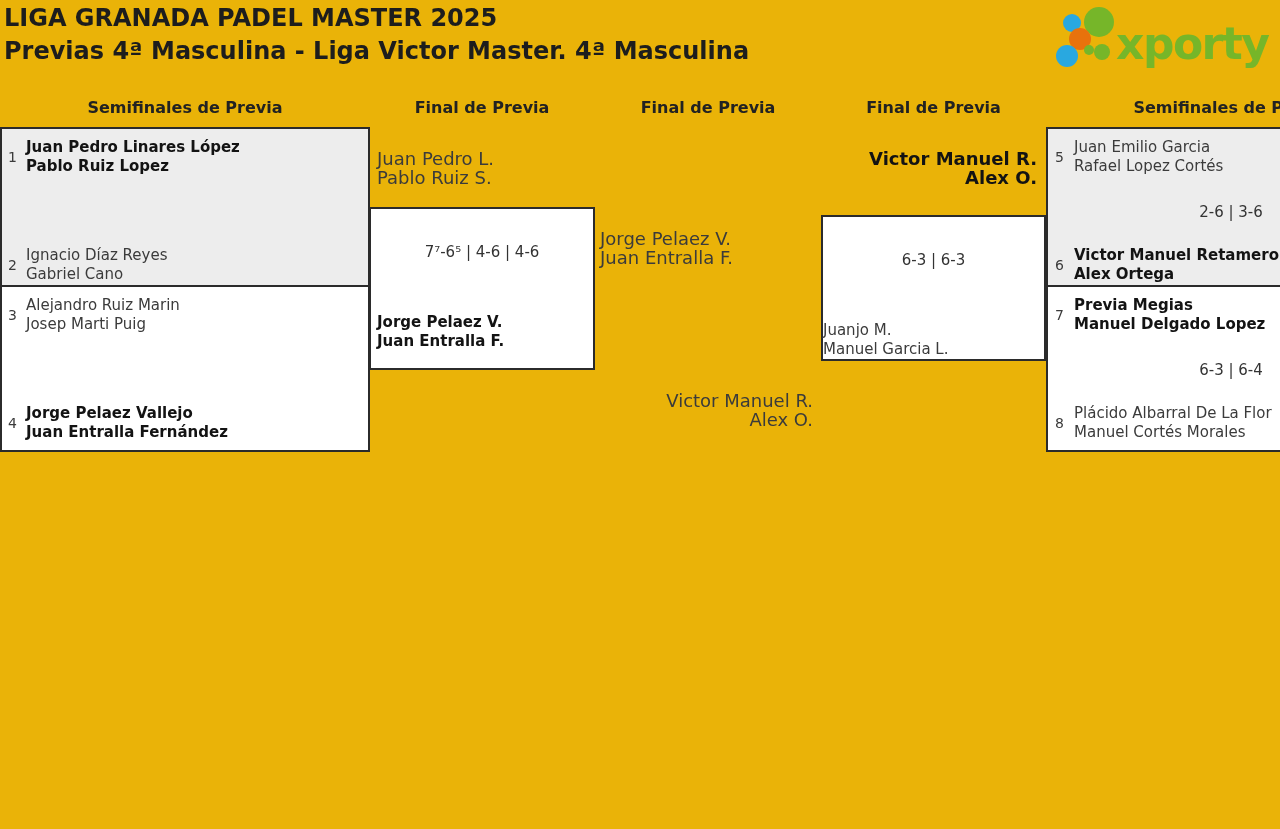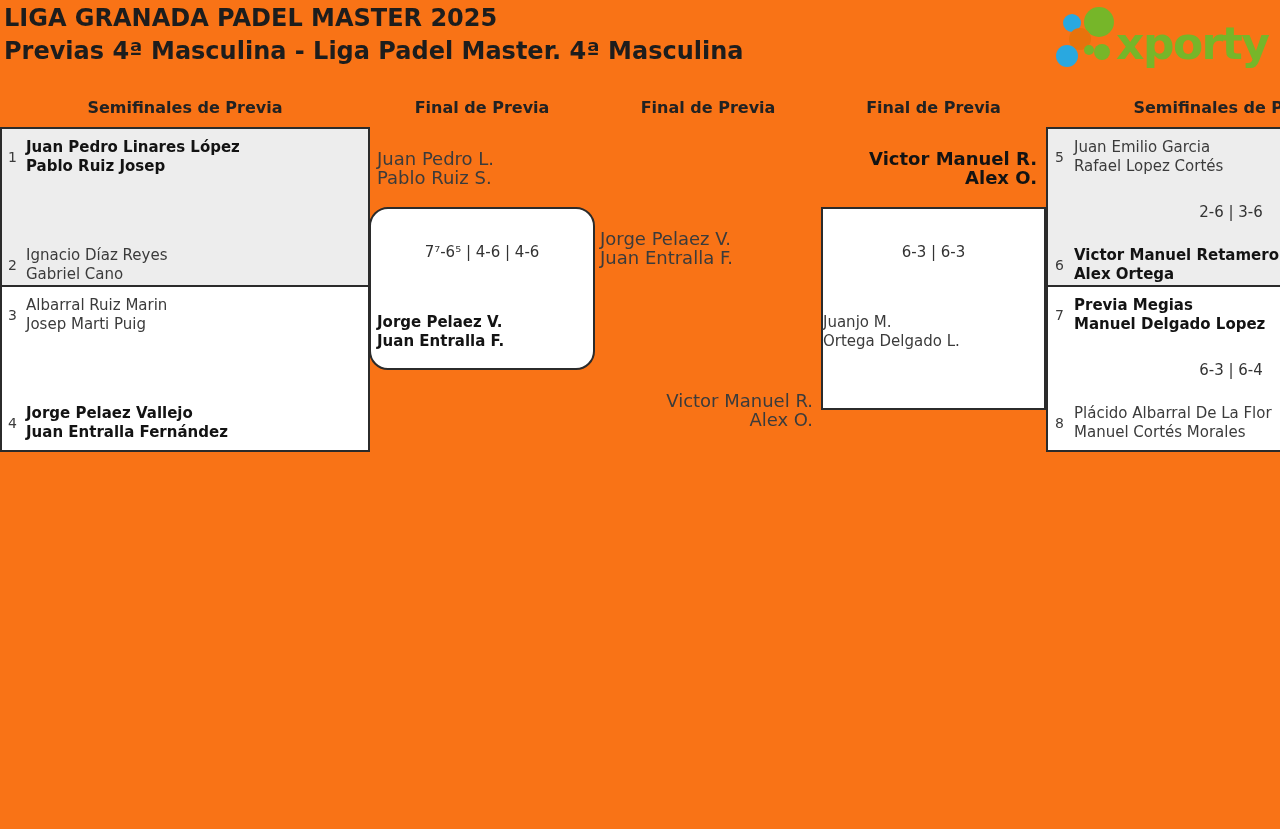--- a/index.html
+++ b/index.html
@@ -1,18 +1,18 @@
 <!DOCTYPE html>
 <html><head>
 <meta charset="utf-8">
 <style>
   html,body { margin:0; padding:0; background:#fff; }
   .page {
     position:relative; width:1280px; height:829px; overflow:hidden;
-    background:#f97316; font-family:"DejaVu Sans","Liberation Sans",sans-serif;
+    background:#eab308; font-family:"DejaVu Sans","Liberation Sans",sans-serif;
     color:#3b3b3b;
   }
   
   .hdr { position:absolute; left:4px; top:2px; line-height:33px;
          font-size:24px; font-weight:700; color:#1d1d1d; white-space:nowrap; }
   .logo-svg { position:absolute; left:1050px; top:6px; }
 
   
   .col-header { position:absolute; top:98px; font-size:16px; color:#222;
                 text-align:center; white-space:nowrap;font-weight:bold; }
@@ -21,22 +21,22 @@
   .ch3 { left:595px;  width:226px; }
   .ch4 { left:821px;  width:225px; }
   .ch5 { left:1046px; width:370px; }
 
   
   .card { position:absolute; box-sizing:border-box; border:2px solid #2b2b2b; background:#fff; }
   .card.gray { background:#ededed; }
   .card.no-top { border-top:none; }
   .sfL1 { left:0;      top:127px; width:370px; height:160px; }
   .sfL2 { left:0;      top:287px; width:370px; height:165px; }
-  .finL { left:369px;  top:207px; width:226px; height:163px;border-radius:19px; }
-  .finR { left:821px;  top:207px; width:225px; height:203px; }
+  .finL { left:369px;  top:207px; width:226px; height:163px; }
+  .finR { left:821px;  top:215px; width:225px; height:146px; }
   .sfR1 { left:1046px; top:127px; width:370px; height:160px; }
   .sfR2 { left:1046px; top:287px; width:370px; height:165px; }
 
   
   .trow { position:absolute; display:flex; align-items:center; left:6px; }
   .trow.t1 { top:9px; }
   .trow.t2 { top:117px; }
   .seed { width:18px; font-size:14px; color:#3b3b3b; flex:none; }
   .sfR1 .trow, .sfR2 .trow { left:7px; }
   .sfR1 .seed, .sfR2 .seed { width:19px; }
@@ -60,21 +60,21 @@
   .ft-ctr-left { left:600px; top:229px; }
   .ft-ctr-right { left:595px; width:218px; text-align:right; top:391px; }
 </style>
 </head>
 <body>
 
 <div class="page">
 
   <div class="hdr">
     <div>LIGA GRANADA PADEL MASTER 2025</div>
-    <div>Previas 4ª Masculina - Liga Padel Master. 4ª Masculina</div>
+    <div>Previas 4ª Masculina - Liga Victor Master. 4ª Masculina</div>
   </div>
 
   <svg class="logo-svg" width="230" height="64" viewBox="0 0 230 64">
     <g>
       <circle cx="22" cy="17" r="9" fill="#29a8e0"></circle>
       <circle cx="49" cy="16" r="15" fill="#76b629"></circle>
       <circle cx="30" cy="33" r="11" fill="#e8720c"></circle>
       <circle cx="39" cy="44" r="5" fill="#76b629"></circle>
       <circle cx="17" cy="50" r="11" fill="#29a8e0"></circle>
       <circle cx="52" cy="46" r="8" fill="#76b629"></circle>
@@ -86,37 +86,37 @@
   <div class="col-header ch2">Final de Previa</div>
   <div class="col-header ch3">Final de Previa</div>
   <div class="col-header ch4">Final de Previa</div>
   <div class="col-header ch5">Semifinales de Previa</div>
 
   <div class="card gray sfL1">
     <div class="trow t1">
       <span class="seed">1</span>
       <div class="names bold">
         <div>Juan Pedro Linares López</div>
-        <div>Pablo Ruiz Josep</div>
+        <div>Pablo Ruiz Lopez</div>
       </div>
     </div>
     <div class="trow t2">
       <span class="seed">2</span>
       <div class="names">
         <div>Ignacio Díaz Reyes</div>
         <div>Gabriel Cano</div>
       </div>
     </div>
   </div>
 
   <div class="card sfL2 no-top">
     <div class="trow t1">
       <span class="seed">3</span>
       <div class="names">
-        <div>Albarral Ruiz Marin</div>
+        <div>Alejandro Ruiz Marin</div>
         <div>Josep Marti Puig</div>
       </div>
     </div>
     <div class="trow t2">
       <span class="seed">4</span>
       <div class="names bold">
         <div>Jorge Pelaez Vallejo</div>
         <div>Juan Entralla Fernández</div>
       </div>
     </div>
@@ -144,21 +144,21 @@
   </div>
 
   <div class="float-team ft-finR-top">
     <div>Victor Manuel R.</div>
     <div>Alex O.</div>
   </div>
   <div class="card finR">
     <div class="score fin-score">6-3 | 6-3</div>
     <div class="fin-team names">
       <div>Juanjo M.</div>
-      <div>Ortega Delgado L.</div>
+      <div>Manuel Garcia L.</div>
     </div>
   </div>
 
   <div class="card gray sfR1">
     <div class="trow t1">
       <span class="seed">5</span>
       <div class="names">
         <div>Juan Emilio Garcia</div>
         <div>Rafael Lopez Cortés</div>
       </div>

